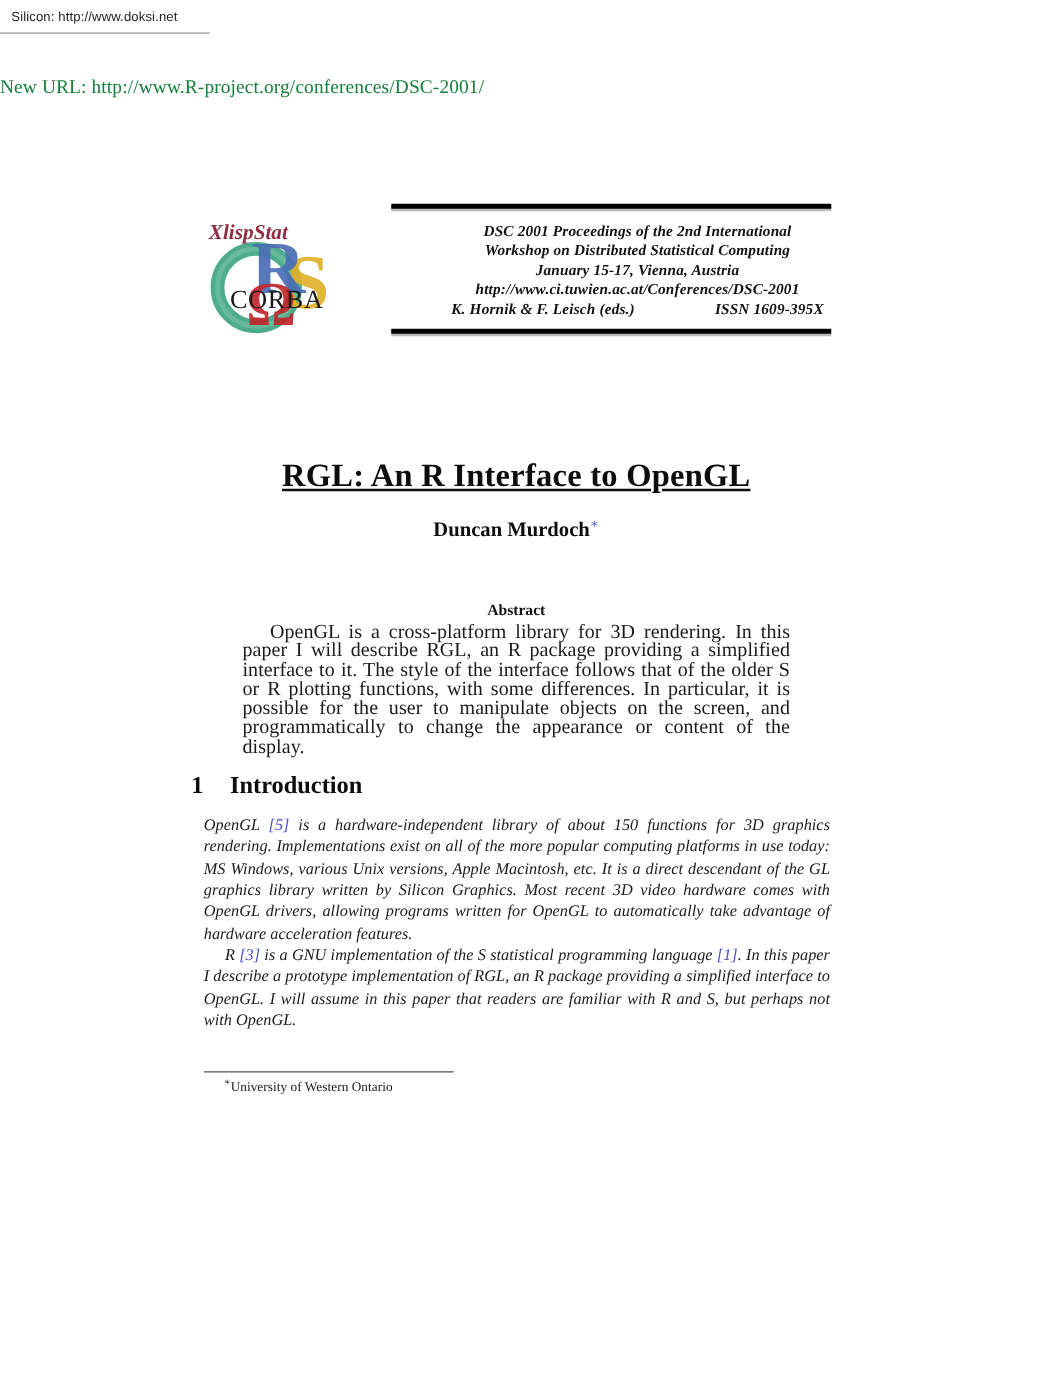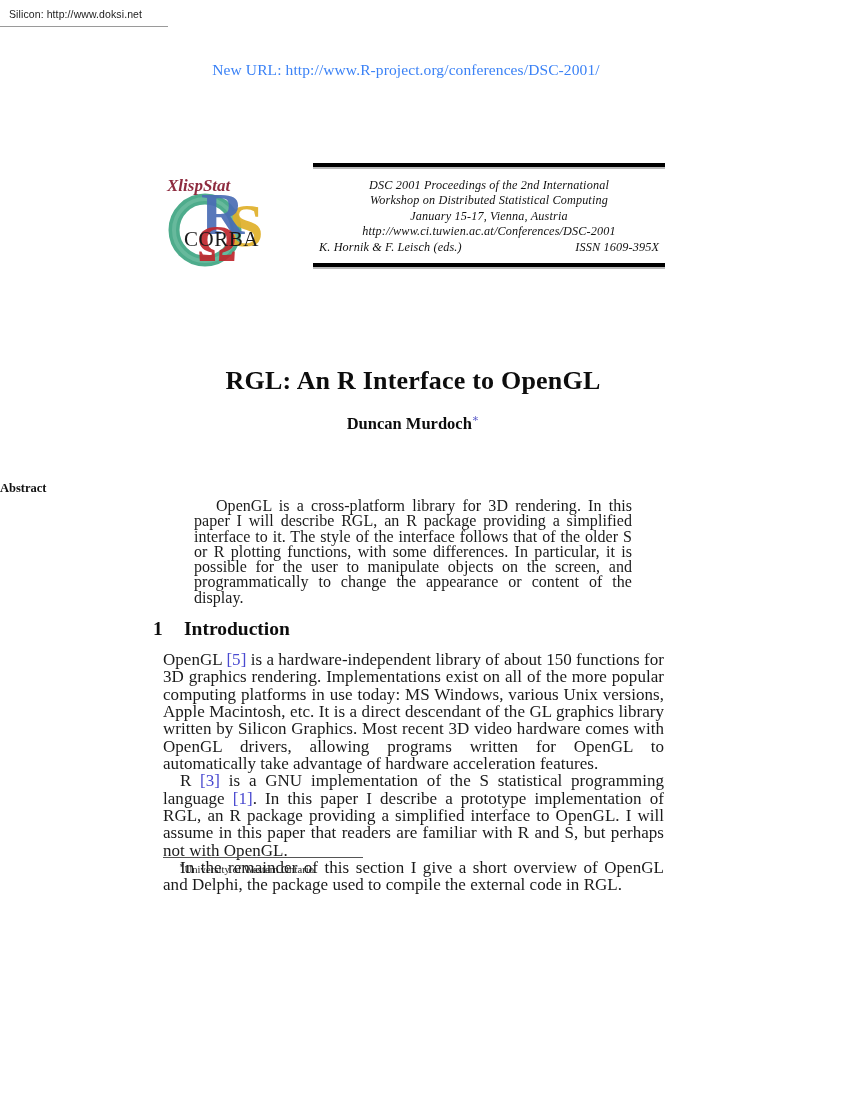--- a/index.html
+++ b/index.html
@@ -34,24 +34,24 @@
     height: 1px;
     background: #9a9a9a;
   }
 
   
   .new-url {
     position: absolute;
     left: 0;
     top: 61px;
     width: 812px;
-    text-align: center;
+    text-align: left;
     font-family: "Liberation Serif", "DejaVu Serif", serif;
     font-size: 15.5px;
-    color: #3b82f6;
+    color: #15803d;
     letter-spacing: 0.1px;
   }
 
   
   .masthead {
     position: absolute;
     left: 163px;
     top: 163px;
     width: 502px;
     height: 118px;
@@ -82,44 +82,46 @@
     width: 100%;
     height: 4px;
     background: #000;
     box-shadow: 0 2px 0 0 #b9b9b9;
     margin-top: 2px;
   }
   .confbox .lines {
     padding: 11px 2px 6px 2px;
     text-align: center;
     font-style: italic;
-    font-weight: normal;
+    font-weight: bold;
     font-size: 12.2px;
     line-height: 15.4px;
     letter-spacing: 0.15px;
     color: #111;
+    margin-left: 42px;
   }
   .confbox .lines div { white-space: nowrap; }
   .confbox .editors {
     display: flex;
     justify-content: space-between;
     padding: 0 4px;
   }
 
   
   .title {
     position: absolute;
     left: 0;
     top: 366px;
     width: 826px;
     text-align: center;
     font-size: 26px;
     font-weight: bold;
     letter-spacing: 0.2px;
     color: #0d0d0d;
+    text-decoration: underline;
   }
   .author {
     position: absolute;
     left: 0;
     top: 412px;
     width: 826px;
     text-align: center;
     font-size: 16.5px;
     font-weight: bold;
     color: #0d0d0d;
@@ -130,21 +132,21 @@
     vertical-align: super;
     font-weight: normal;
   }
 
   
   .abstract-head {
     position: absolute;
     left: 0;
     top: 481px;
     width: 826px;
-    text-align: left;
+    text-align: center;
     font-size: 12.5px;
     font-weight: bold;
     color: #111;
   }
   .abstract-body {
     position: absolute;
     left: 194px;
     top: 498px;
     width: 438px;
     font-size: 16px;
@@ -164,25 +166,26 @@
     font-weight: bold;
     color: #0d0d0d;
   }
   .section-head .num { display: inline-block; min-width: 31px; }
 
   .body-col {
     position: absolute;
     left: 163px;
     top: 651px;
     width: 501px;
-    font-size: 17px;
+    font-size: 13px;
     line-height: 17.35px;
     text-align: justify;
     color: #1a1a1a;
     letter-spacing: 0.04px;
+    font-style: italic;
   }
   .body-col p { margin: 0; text-indent: 0; }
   .body-col p.indent { text-indent: 17px; }
   .cite { color: #4a4ad0; }
 
   
   .footnote-rule {
     position: absolute;
     left: 163px;
     top: 857px;
@@ -255,17 +258,16 @@
 
 <div class="section-head">
   <span class="num">1</span><span>Introduction</span>
 </div>
 
 <div class="body-col">
   <p><span>OpenGL </span><span class="cite">[5]</span><span> is a hardware-independent library of about 150 functions for 3D graphics rendering. Implementations exist on all of the more popular computing platforms in use today: MS Windows, various Unix versions, Apple Macintosh, etc. It is a direct descendant of the GL graphics library written by Silicon Graphics. Most recent 3D video hardware comes with OpenGL drivers, allowing programs written for OpenGL to automatically take advantage of hardware acceleration features.</span></p>
 
   <p class="indent"><span>R </span><span class="cite">[3]</span><span> is a GNU implementation of the S statistical programming language </span><span class="cite">[1]</span><span>. In this paper I describe a prototype implementation of RGL, an R package providing a simplified interface to OpenGL. I will assume in this paper that readers are familiar with R and S, but perhaps not with OpenGL.</span></p>
 
-  <p class="indent">In the remainder of this section I give a short overview of OpenGL and Delphi, the package used to compile the external code in RGL.</p>
 </div>
 
 <div class="footnote-rule"></div>
 <div class="footnote"><span class="fnmark">∗</span><span>University of Western Ontario</span></div>
 
 </body></html>

